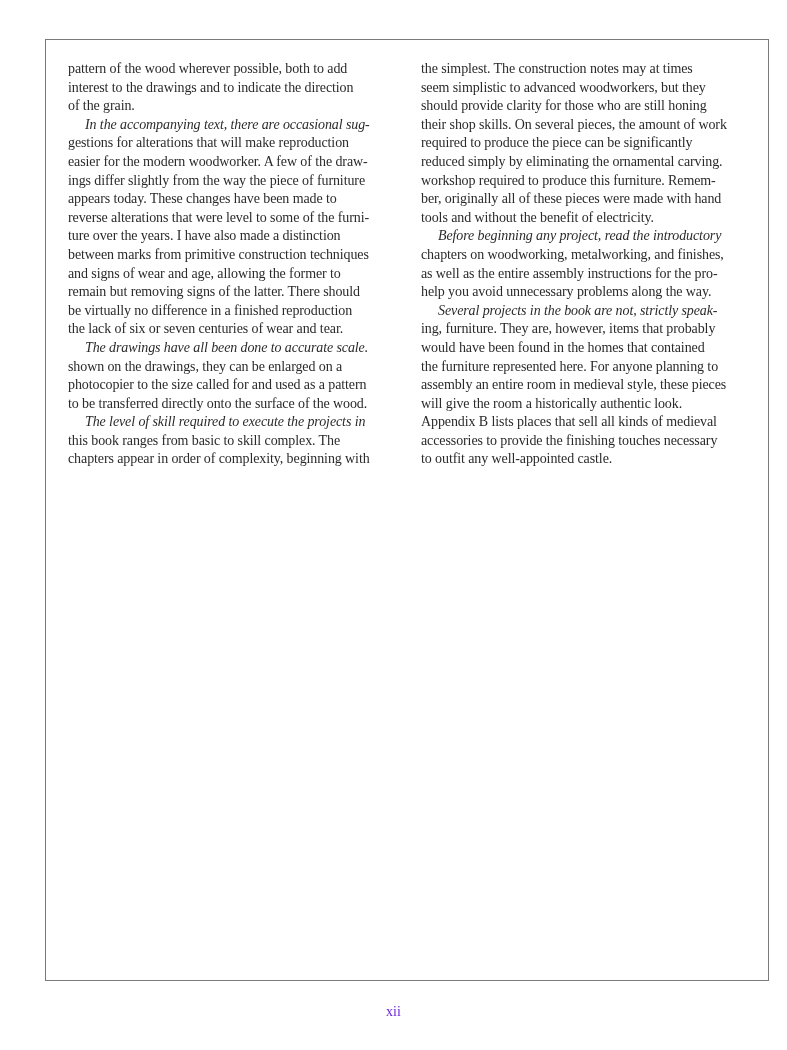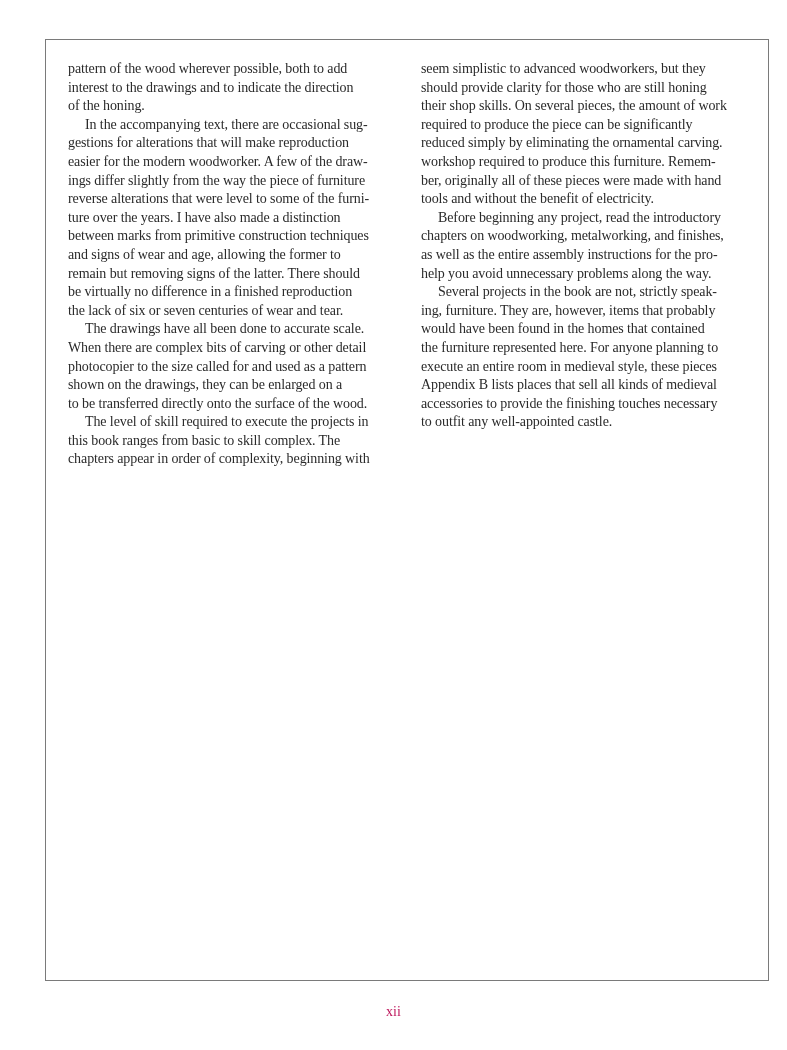--- a/index.html
+++ b/index.html
@@ -31,76 +31,78 @@
     line-height: 18.6px;
     letter-spacing: -0.1px;
     text-align: left;
   }
   .col-left { left: 68px; width: 330px; }
   .col-right { left: 421px; width: 336px; }
   .line {
     display: block;
     white-space: nowrap;
   }
-  .indent { padding-left: 17px; }
+  .indent { padding-left: 17px; font-style: italic; }
   .page-number {
     position: absolute;
     left: 0;
     width: 787px;
     top: 1004px;
     text-align: center;
     font-size: 14px;
-    color: #be185d;
+    color: #6d28d9;
   }
 </style>
 </head>
 <body>
 
 <div class="frame"></div>
 
 <div class="column col-left" id="col-left">
     <span class="line">pattern of the wood wherever possible, both to add</span>
     <span class="line">interest to the drawings and to indicate the direction</span>
-    <span class="line">of the honing.</span>
+    <span class="line">of the grain.</span>
     <span class="line indent">In the accompanying text, there are occasional sug-</span>
     <span class="line">gestions for alterations that will make reproduction</span>
     <span class="line">easier for the modern woodworker. A few of the draw-</span>
     <span class="line">ings differ slightly from the way the piece of furniture</span>
+    <span class="line">appears today. These changes have been made to</span>
     <span class="line">reverse alterations that were level to some of the furni-</span>
     <span class="line">ture over the years. I have also made a distinction</span>
     <span class="line">between marks from primitive construction techniques</span>
     <span class="line">and signs of wear and age, allowing the former to</span>
     <span class="line">remain but removing signs of the latter. There should</span>
     <span class="line">be virtually no difference in a finished reproduction</span>
     <span class="line">the lack of six or seven centuries of wear and tear.</span>
     <span class="line indent">The drawings have all been done to accurate scale.</span>
-    <span class="line">When there are complex bits of carving or other detail</span>
+    <span class="line">shown on the drawings, they can be enlarged on a</span>
     <span class="line">photocopier to the size called for and used as a pattern</span>
-    <span class="line">shown on the drawings, they can be enlarged on a</span>
     <span class="line">to be transferred directly onto the surface of the wood.</span>
     <span class="line indent">The level of skill required to execute the projects in</span>
     <span class="line">this book ranges from basic to skill complex. The</span>
     <span class="line">chapters appear in order of complexity, beginning with</span>
   </div>
 <div class="column col-right" id="col-right">
+    <span class="line">the simplest. The construction notes may at times</span>
     <span class="line">seem simplistic to advanced woodworkers, but they</span>
     <span class="line">should provide clarity for those who are still honing</span>
     <span class="line">their shop skills. On several pieces, the amount of work</span>
     <span class="line">required to produce the piece can be significantly</span>
     <span class="line">reduced simply by eliminating the ornamental carving.</span>
     <span class="line">workshop required to produce this furniture. Remem-</span>
     <span class="line">ber, originally all of these pieces were made with hand</span>
     <span class="line">tools and without the benefit of electricity.</span>
     <span class="line indent">Before beginning any project, read the introductory</span>
     <span class="line">chapters on woodworking, metalworking, and finishes,</span>
     <span class="line">as well as the entire assembly instructions for the pro-</span>
     <span class="line">help you avoid unnecessary problems along the way.</span>
     <span class="line indent">Several projects in the book are not, strictly speak-</span>
     <span class="line">ing, furniture. They are, however, items that probably</span>
     <span class="line">would have been found in the homes that contained</span>
     <span class="line">the furniture represented here. For anyone planning to</span>
-    <span class="line">execute an entire room in medieval style, these pieces</span>
+    <span class="line">assembly an entire room in medieval style, these pieces</span>
+    <span class="line">will give the room a historically authentic look.</span>
     <span class="line">Appendix B lists places that sell all kinds of medieval</span>
     <span class="line">accessories to provide the finishing touches necessary</span>
     <span class="line">to outfit any well-appointed castle.</span>
   </div>
 
 <div class="page-number">xii</div>
 
 </body></html>

